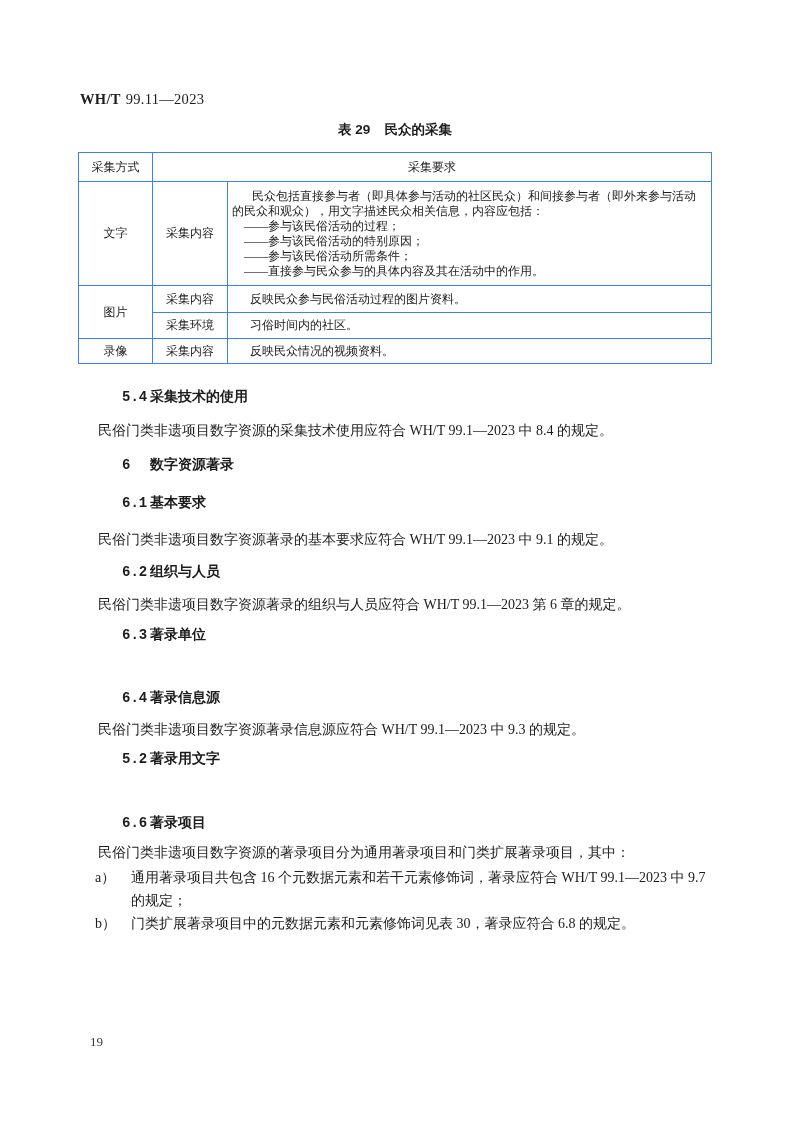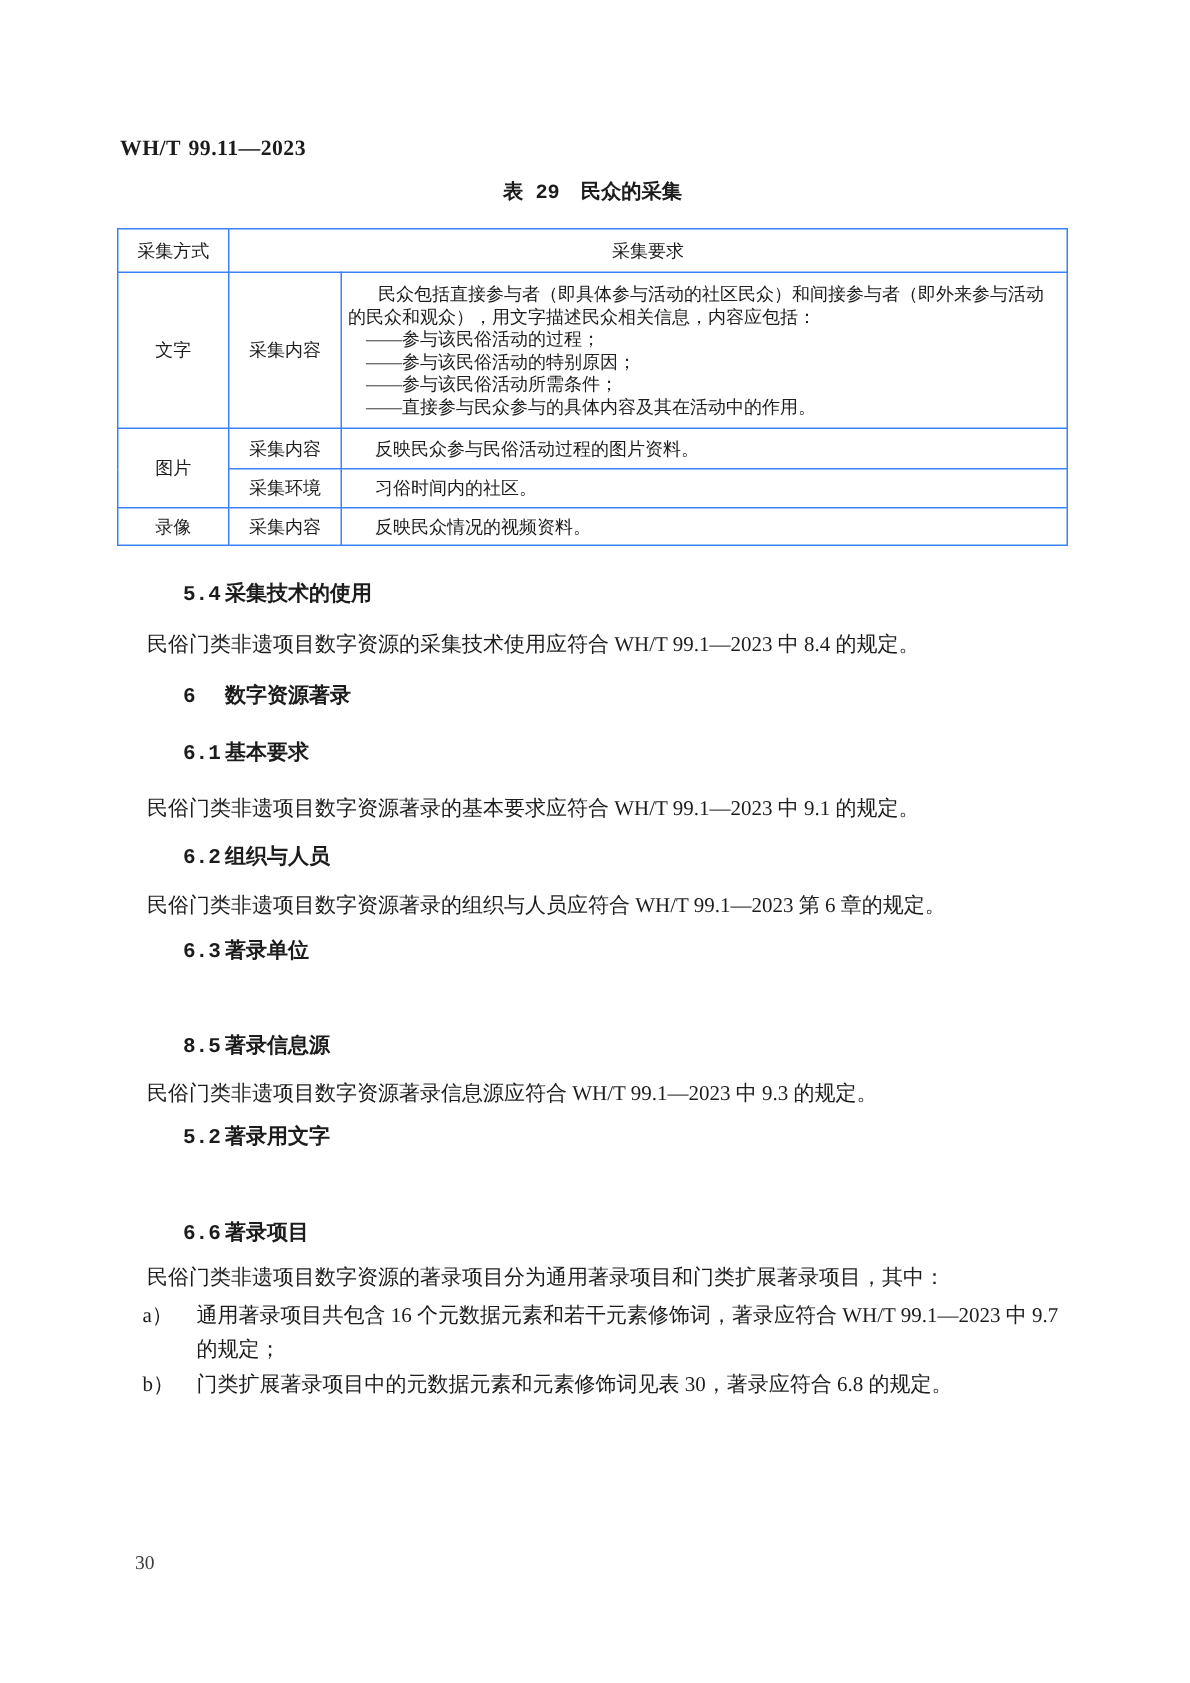--- a/index.html
+++ b/index.html
@@ -10,26 +10,26 @@
     color:#1c1c1c;
     font-family:"Liberation Serif","DejaVu Serif",serif;
     overflow:hidden;
   }
   
   .doc-code{
     position:absolute;left:80px;top:91px;
     font-size:14.5px;line-height:17px;letter-spacing:.3px;
   }
   .doc-code .prefix{font-weight:bold;}
-  .doc-code .num{font-weight:bold;margin-left:5px;}
+  .doc-code .num{font-weight:normal;margin-left:5px;}
   
   .table-caption{
     position:absolute;left:78px;top:121px;width:634px;
     text-align:center;
-    font-family:Liberation Mono, monospace;
+    font-family:Liberation Sans, sans-serif;
     font-weight:bold;font-size:13.5px;line-height:17px;
   }
   .table-caption .cap-gap{display:inline-block;width:14px;}
   
   table.data-table{
     position:absolute;left:78px;top:152px;width:634px;
     border-collapse:collapse;table-layout:fixed;
     font-size:12px;line-height:15px;
   }
   table.data-table,
@@ -131,21 +131,21 @@
   <div class="sec-h" style="top:563px">
     <span class="num">6.2</span><span>组织与人员</span>
   </div>
   <p class="body-p" style="top:594px">民俗门类非遗项目数字资源著录的组织与人员应符合 WH/T 99.1—2023 第 6 章的规定。</p>
 
   <div class="sec-h" style="top:626px">
     <span class="num">6.3</span><span>著录单位</span>
   </div>
 
   <div class="sec-h" style="top:689px">
-    <span class="num">8.5</span><span>著录信息源</span>
+    <span class="num">6.4</span><span>著录信息源</span>
   </div>
   <p class="body-p" style="top:719px">民俗门类非遗项目数字资源著录信息源应符合 WH/T 99.1—2023 中 9.3 的规定。</p>
 
   <div class="sec-h" style="top:750px">
     <span class="num">5.2</span><span>著录用文字</span>
   </div>
 
   <div class="sec-h" style="top:814px">
     <span class="num">6.6</span><span>著录项目</span>
   </div>
@@ -153,15 +153,15 @@
 
   <div class="alpha-list" style="top:866px">
     <div class="alpha-item">
       <span class="marker">a）</span><span>通用著录项目共包含 16 个元数据元素和若干元素修饰词，著录应符合 WH/T 99.1—2023 中 9.7 的规定；</span>
     </div>
     <div class="alpha-item">
       <span class="marker">b）</span><span>门类扩展著录项目中的元数据元素和元素修饰词见表 30，著录应符合 6.8 的规定。</span>
     </div>
   </div>
 
-  <div class="page-num">30</div>
+  <div class="page-num">19</div>
 
 </div>
 
 </body></html>

